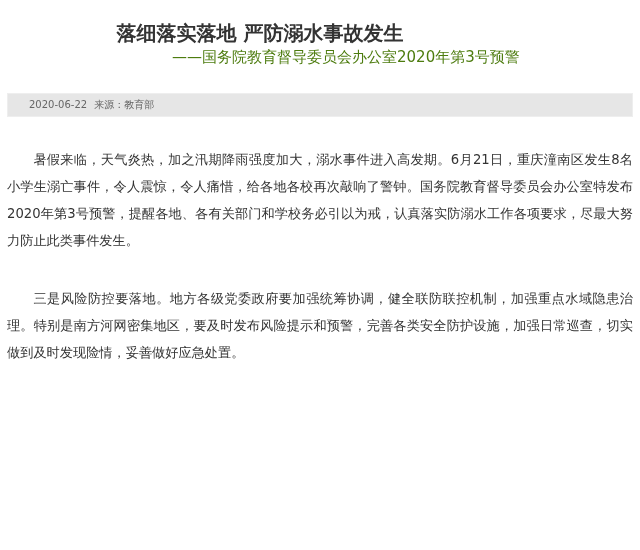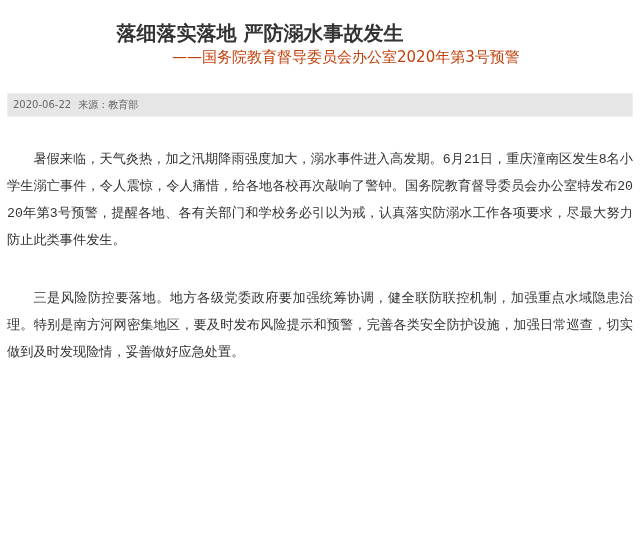--- a/index.html
+++ b/index.html
@@ -33,54 +33,53 @@
       letter-spacing: 0px;
       line-height: 26px;
     }
     .subtitle {
       position: absolute;
       top: 46px;
       left: 172px;
       width: 300px;
       text-align: right;
       font-size: 15px;
-      color: #c2410c;
+      color: #4d7c0f;
       line-height: 22px;
       white-space: nowrap;
     }
     .meta-bar {
       position: absolute;
       left: 7px;
       top: 93px;
       width: 626px;
       height: 24px;
       background: #e6e6e6;
       border: 1px solid #eeeeee;
       box-sizing: border-box;
       font-size: 10px;
       color: #666666;
       line-height: 22px;
-      padding-left: 5px;
+      padding-left: 21px;
     }
     .meta-bar span { margin-right: 4px; }
     .content {
       position: absolute;
       left: 7px;
       top: 146px;
       width: 626px;
       font-size: 13.2px;
       line-height: 27px;
       color: #333333;
     }
     .content p {
       margin: 0 0 31px 0;
       text-indent: 2em;
       text-align: justify;
       word-break: break-all;
-      font-family: Liberation Mono, monospace;
     }
   </style>
 </head>
 <body>
 
 <div class="article-header">
   <div class="title">落细落实落地 严防溺水事故发生</div>
   <div class="subtitle">——国务院教育督导委员会办公室2020年第3号预警</div>
 </div>
 

